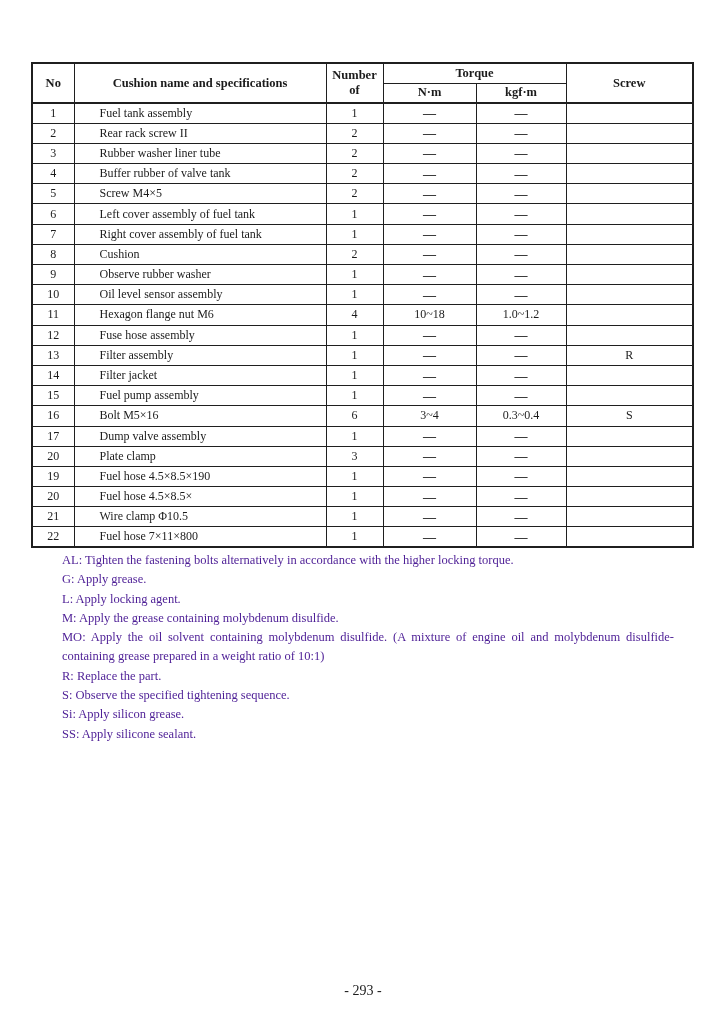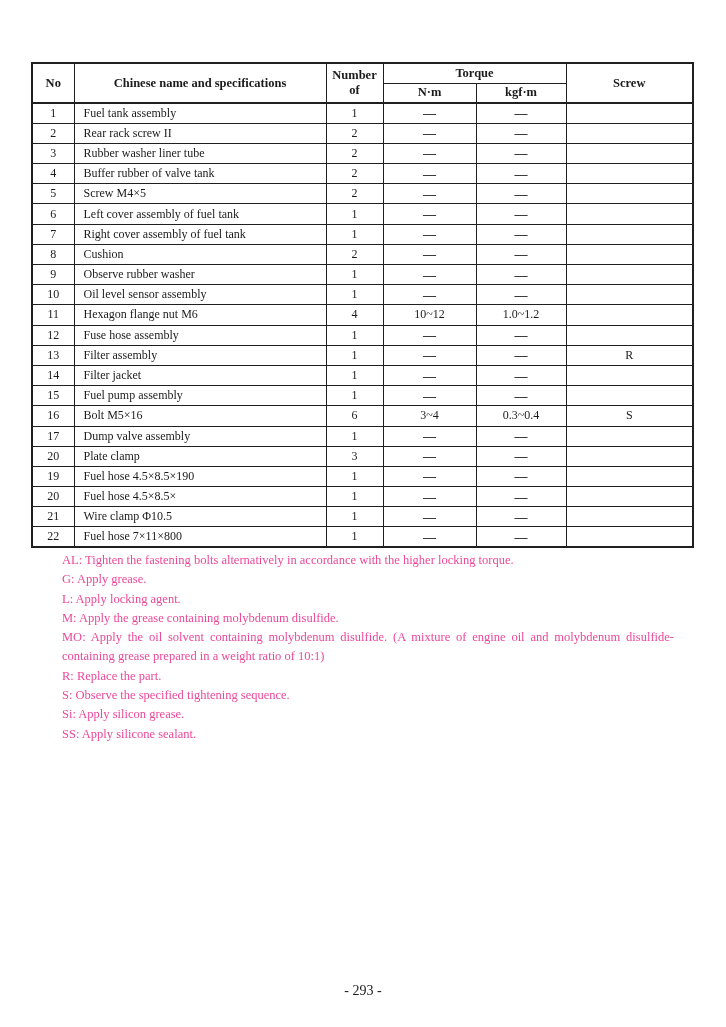--- a/index.html
+++ b/index.html
@@ -40,37 +40,37 @@
     white-space: normal;
   }
   table.parts thead tr { height: 20px; }
   table.parts tbody tr { height: 20.2px; }
   table.parts td {
     font-size: 12px;
     text-align: center;
   }
   table.parts td.c-name {
     text-align: left;
-    padding-left: 9px;
+    padding-left: 25px;
   }
   table.parts td.dash {
     font-weight: bold;
     font-size: 13px;
     letter-spacing: 0;
   }
 
   
   .legend {
     position: absolute;
     left: 62px;
     top: 551px;
     width: 612px;
     font-size: 12.5px;
     line-height: 19.3px;
-    color: #ec4899;
+    color: #4c1d95;
   }
   .legend-item { text-align: justify; }
 
   
   .footer {
     position: absolute;
     left: 0;
     right: 0;
     top: 983px;
     text-align: center;
@@ -87,21 +87,21 @@
       <col style="width:42px">
       <col style="width:252px">
       <col style="width:57px">
       <col style="width:93px">
       <col style="width:90px">
       <col style="width:127px">
     </colgroup>
     <thead>
       <tr>
         <th rowspan="2">No</th>
-        <th rowspan="2">Chinese name and specifications</th>
+        <th rowspan="2">Cushion name and specifications</th>
         <th rowspan="2">Number of</th>
         <th colspan="2">Torque</th>
         <th rowspan="2">Screw</th>
       </tr>
       <tr>
         <th>N·m</th>
         <th>kgf·m</th>
       </tr>
     </thead>
     <tbody>
@@ -193,21 +193,21 @@
           <td class="c-qty">1</td>
           <td class="c-nm dash">—</td>
           <td class="c-kgfm dash">—</td>
           <td class="c-note"></td>
         </tr>
 
         <tr>
           <td class="c-no">11</td>
           <td class="c-name">Hexagon flange nut M6</td>
           <td class="c-qty">4</td>
-          <td class="c-nm">10~12</td>
+          <td class="c-nm">10~18</td>
           <td class="c-kgfm">1.0~1.2</td>
           <td class="c-note"></td>
         </tr>
 
         <tr>
           <td class="c-no">12</td>
           <td class="c-name">Fuse hose assembly</td>
           <td class="c-qty">1</td>
           <td class="c-nm dash">—</td>
           <td class="c-kgfm dash">—</td>

